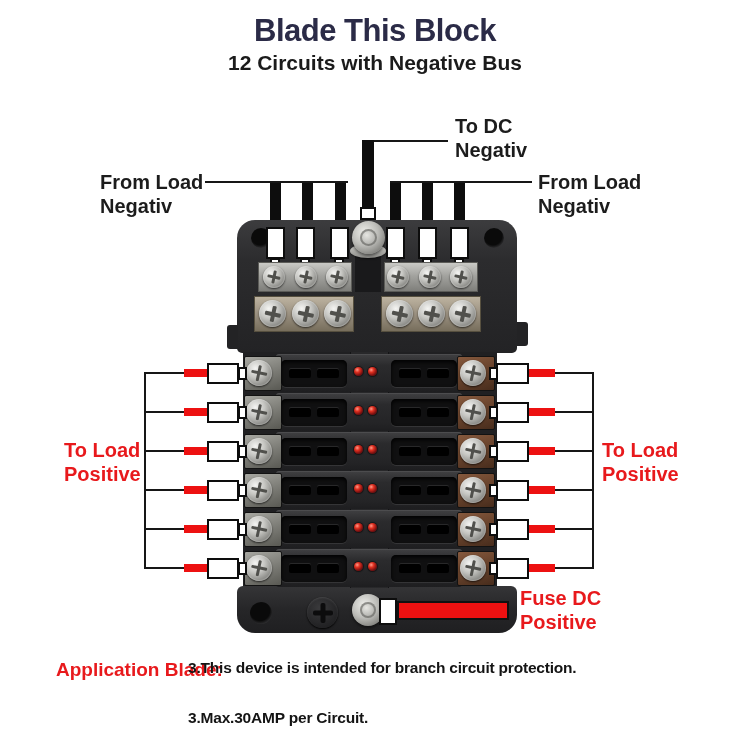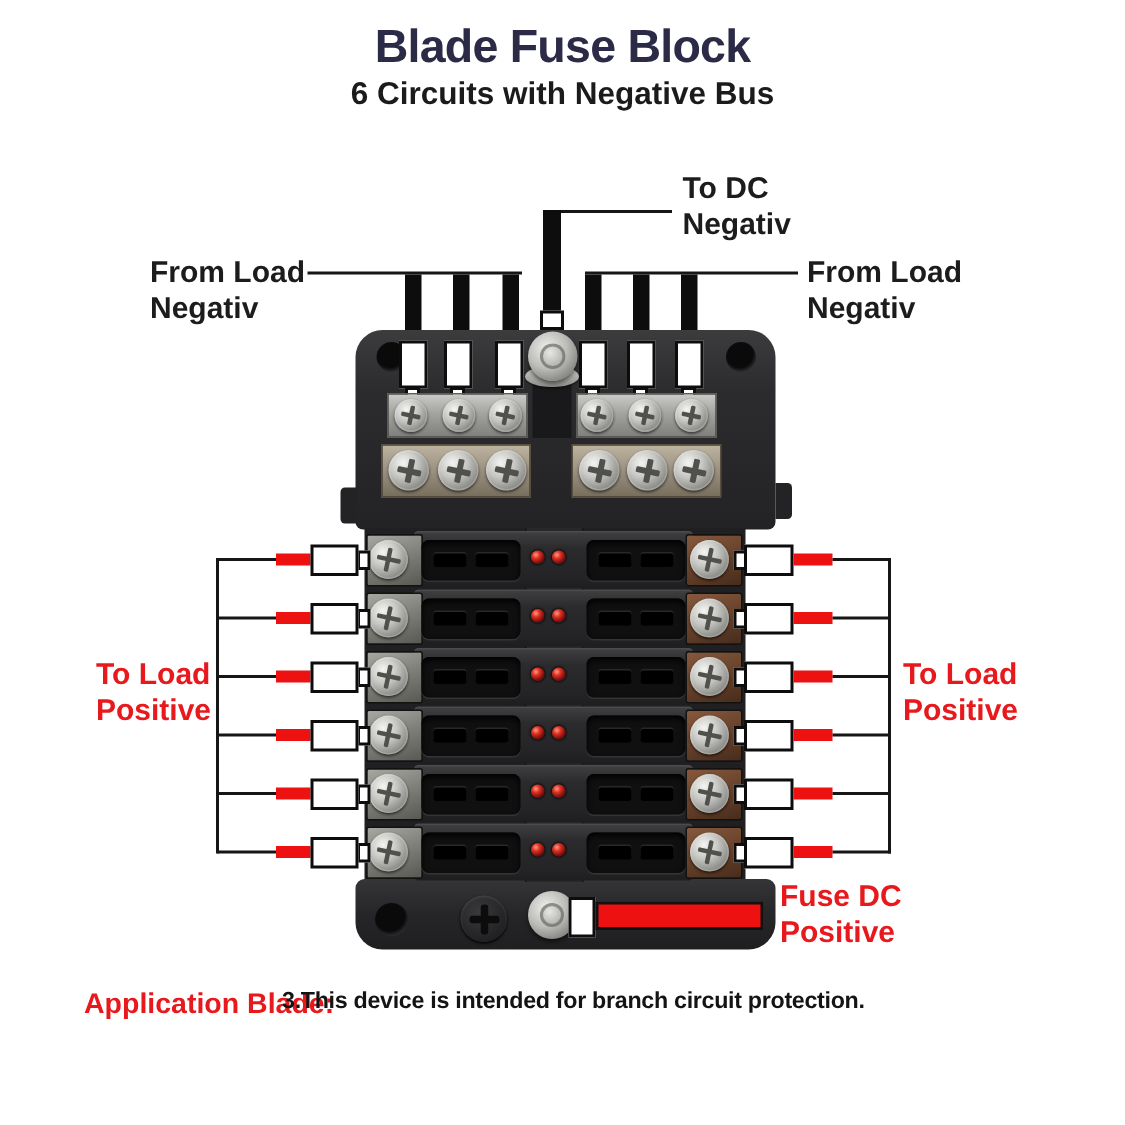--- a/index.html
+++ b/index.html
@@ -77,22 +77,22 @@
 
   
   .note-label{left:56px;top:659px;font-size:19px;font-weight:700;color:#e8191c}
   .note-item{left:188px;font-size:15.5px;font-weight:700;letter-spacing:-.2px;color:#141414;white-space:nowrap}
 </style>
 </head>
 <body>
 
 <div id="canvas">
 
-  <div class="abs title">Blade Fuse Block</div>
-  <div class="abs subtitle">6 Circuits with Negative Bus</div>
+  <div class="abs title">Blade This Block</div>
+  <div class="abs subtitle">12 Circuits with Negative Bus</div>
 
   <div class="abs lbl" style="left:455px;top:114px">
     <div>To DC</div>
     <div>Negativ</div>
   </div>
   <div class="abs lbl" style="left:100px;top:170px">
     <div>From Load</div>
     <div>Negativ</div>
   </div>
   <div class="abs lbl" style="left:538px;top:170px">
@@ -332,14 +332,15 @@
 
   <div class="abs hole" style="left:250px;top:602px;width:22px;height:22px"></div>
   <div class="abs plus" style="left:307px;top:597px;width:31px;height:31px"></div>
   <div class="abs bolt" style="left:352px;top:594px;width:32px;height:32px"></div>
   <div class="abs bolt-in" style="left:360px;top:602px;width:16px;height:16px"></div>
   <div class="abs wconn" style="left:379px;top:598px;width:18px;height:27px"></div>
   <div class="abs" style="left:397px;top:601px;width:112px;height:19px;background:#ed1111;border:2px solid #111"></div>
 
   <div class="abs note-label">Application Blade:</div>
   <div class="abs note-item" style="top:659px">3.This device is intended for branch circuit protection.</div>
+  <div class="abs note-item" style="top:709px">3.Max.30AMP per Circuit.</div>
 
 </div>
 
 </body></html>

